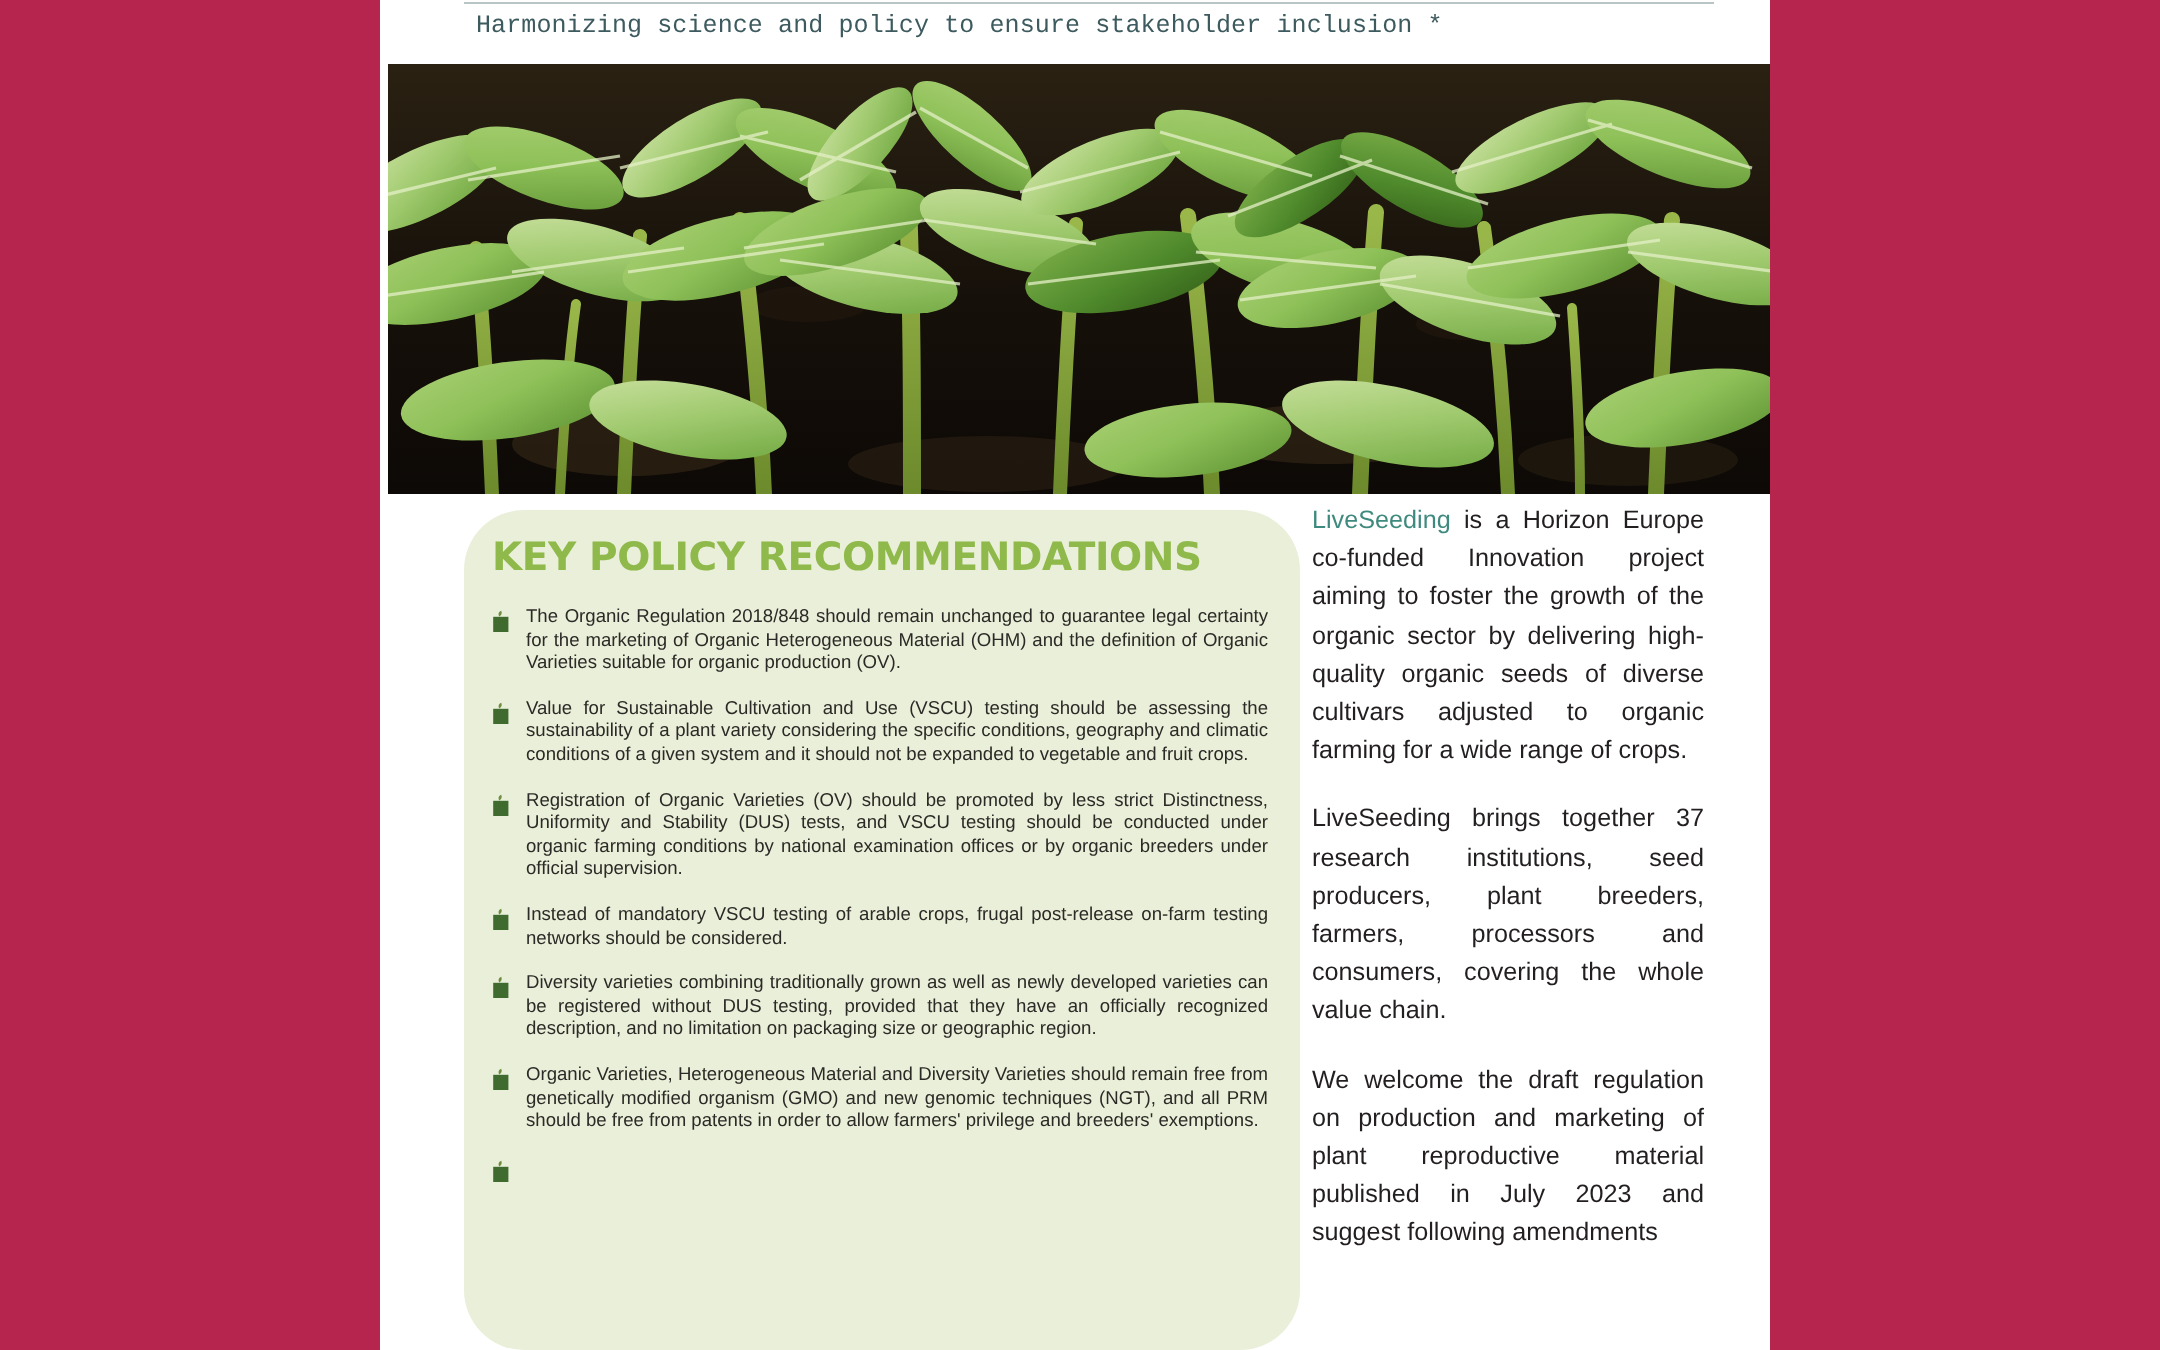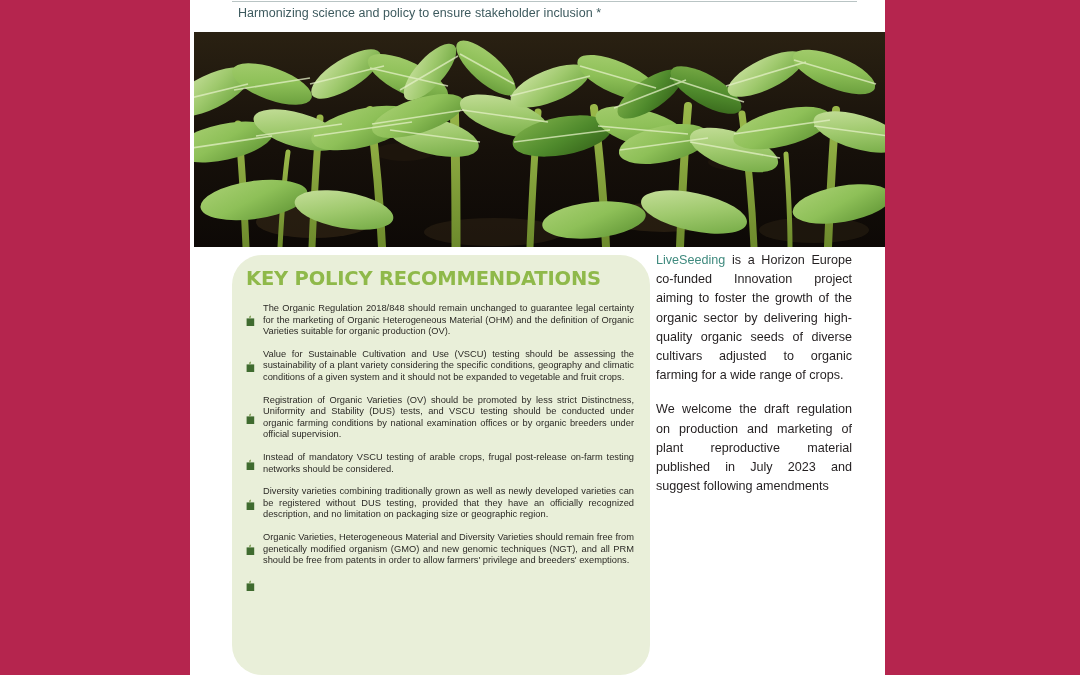--- a/index.html
+++ b/index.html
@@ -43,21 +43,21 @@
     background: #b9c4c4;
   }
 
   #header-tagline {
     position: absolute;
     left: 48px; top: 6px;
     font-size: 12.5px;
     color: #3d5a5e;
     letter-spacing: 0.05px;
     white-space: nowrap;
-    font-family: Liberation Sans, sans-serif;
+    font-family: Liberation Mono, monospace;
   }
 
   
   #hero-photo {
     position: absolute;
     left: 4px; top: 32px;
     width: 691px;
     height: 215px;
     overflow: hidden;
     background: #1a1308;
@@ -89,21 +89,21 @@
     font-weight: bold;
     font-size: 19.5px;
     color: #8fb94a;
     letter-spacing: -0.2px;
     margin-bottom: 13px;
     white-space: nowrap;
   }
 
   .rec-item {
     display: flex;
-    align-items: center;
+    align-items: flex-start;
     margin-bottom: 11px;
   }
 
   .rec-bullet {
     flex: 0 0 auto;
     width: 9px;
     height: 12px;
     margin-top: 2px;
     margin-right: 8px;
     position: relative;
@@ -355,17 +355,18 @@
         </span>
       </div>
 
       <div id="clipped-row"></div>
     </div>
 
     <div id="about-column">
       <p class="about-para">
         <span class="brand-name">LiveSeeding</span><span> is a Horizon Europe co-funded Innovation project aiming to foster the growth of the organic sector by delivering high-quality organic seeds of diverse cultivars adjusted to organic farming for a wide range of crops.</span>
       </p>
+      <p class="about-para">LiveSeeding brings together 37 research institutions, seed producers, plant breeders, farmers, processors and consumers, covering the whole value chain.</p>
       <p class="about-para">We welcome the draft regulation on production and marketing of plant reproductive material published in July 2023 and suggest following amendments</p>
     </div>
 
   </div>
 </div>
 
 </body></html>

